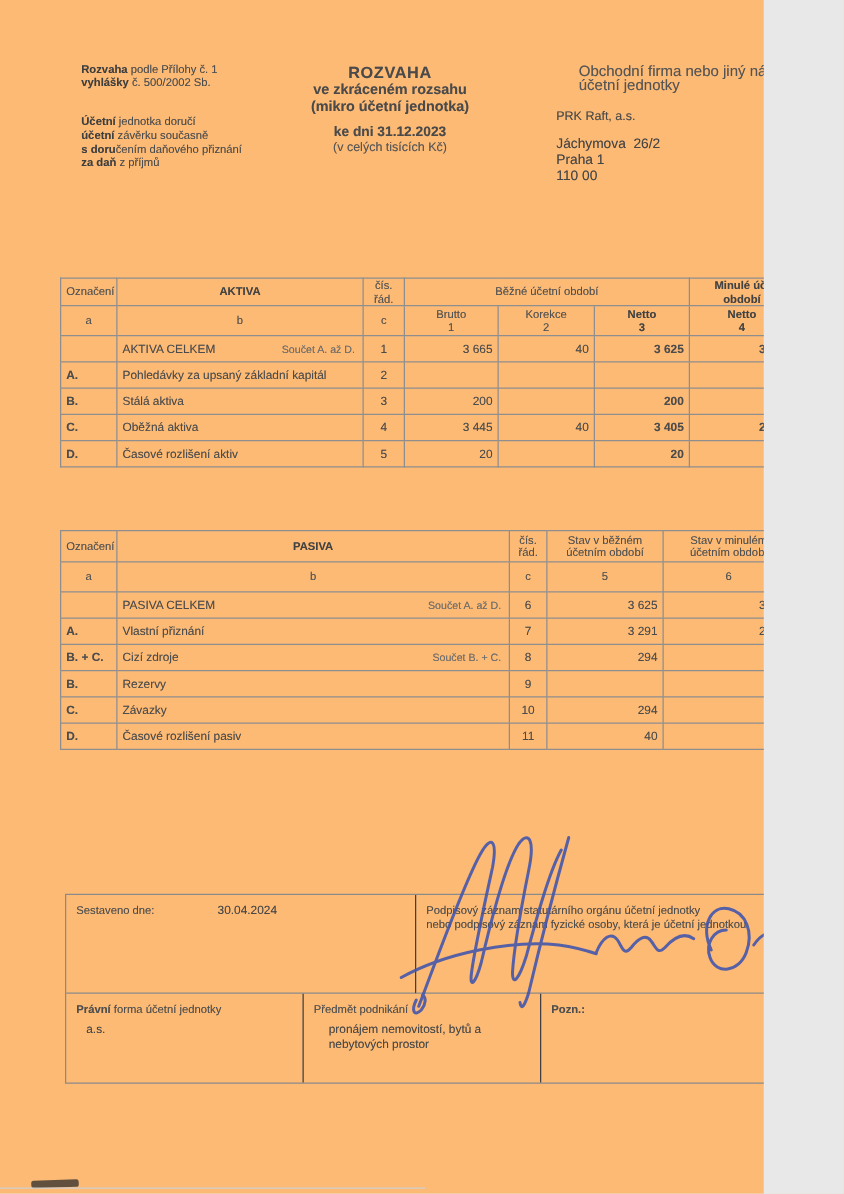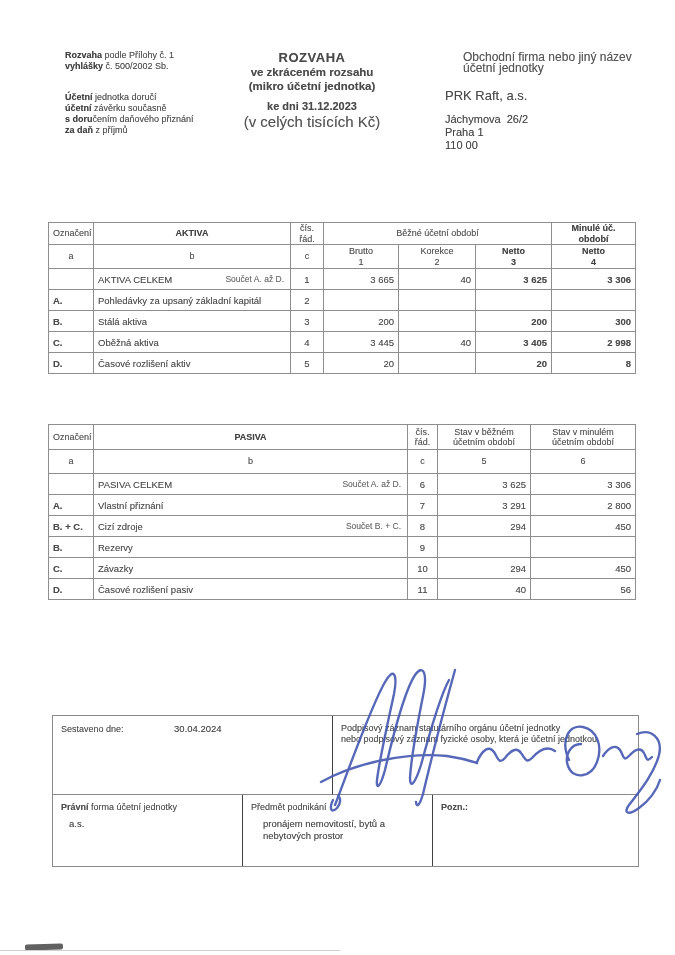--- a/index.html
+++ b/index.html
@@ -1,36 +1,36 @@
 <!DOCTYPE html>
 <html lang="cs"><head>
 <meta charset="utf-8">
 <style>
   html,body{margin:0;padding:0;background:#e8e8e8;}
   .page{
-    position:relative;width:675px;height:955px;background:#ffffff;
+    position:relative;width:611px;height:955px;background:#fdba74;
     font-family:"Liberation Sans","DejaVu Sans",sans-serif;
     color:#474747;overflow:hidden;
     text-shadow:0 0 .4px rgba(80,80,80,.45);
   }
   .abs{position:absolute;}
   .pre{white-space:pre-wrap;}
   
   .notes{left:65px;top:50px;width:190px;font-size:9px;line-height:11px;color:#4d4d4d;}
   .notes .grp{margin-bottom:20px;}
   .notes b{font-weight:700;color:#3e3e3e;}
   .note-ind{padding-left:14px;}
   .center-block{left:228px;top:50px;width:168px;text-align:center;color:#4a4a4a;}
   .center-block .ttl{font-size:13px;font-weight:700;letter-spacing:.5px;}
   .center-block .sub{font-size:11.5px;font-weight:700;line-height:14px;}
   .center-block .kedni{font-size:11px;font-weight:700;margin-top:7px;}
-  .center-block .units{font-size:15px;margin-top:1px;color:#565656;}
+  .center-block .units{font-size:10px;margin-top:1px;color:#565656;}
   .firm{left:445px;top:52px;width:215px;color:#4a4a4a;}
   .firm .lab{font-size:12px;line-height:11px;color:#555;margin-left:18px;}
-  .firm .name{font-size:13px;margin-top:14px;}
+  .firm .name{font-size:10px;margin-top:14px;}
   .firm .sidlo{font-size:9px;line-height:11px;margin-top:17px;color:#555;}
   .firm .addr{font-size:11px;line-height:13px;margin-top:10px;color:#454545;}
   
   .idbox{left:227px;top:155px;width:168px;border-collapse:collapse;table-layout:fixed;}
   .idbox th,.idbox td{border:1.5px solid #767676;font-weight:400;color:#5a5a5a;
     font-size:9.5px;text-align:center;padding:0;}
   .idbox th{height:17px;}
   .idbox td{height:20px;font-size:10px;color:#4c4c4c;}
   
   table.sheet{border-collapse:collapse;table-layout:fixed;width:587px;font-size:9.5px;}

